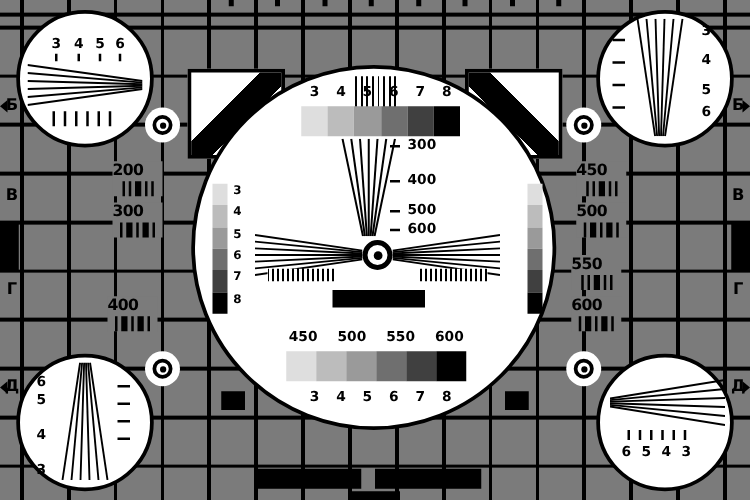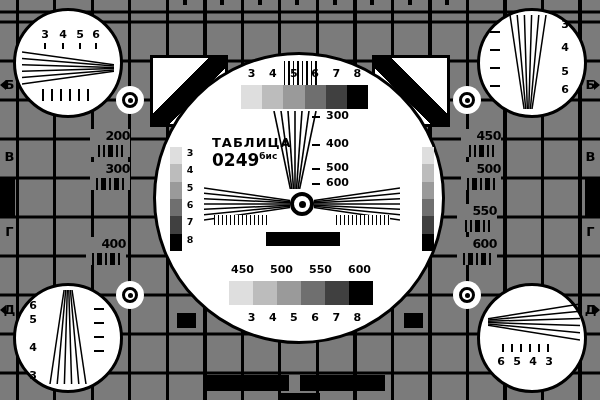--- a/index.html
+++ b/index.html
@@ -13,21 +13,21 @@
   .abs{position:absolute}
   .crop{position:absolute;top:0;width:4px;height:5px;background:#000}
   .blk{position:absolute;background:#000}
   .diag{position:absolute;width:78px;height:72px;background-color:#fff;border:3px solid #000}
   .diag.l{background-image:linear-gradient(135deg,transparent 40%,#000 40%,#000 60%,transparent 60%)}
   .diag.r{background-image:linear-gradient(45deg,transparent 40%,#000 40%,#000 60%,transparent 60%)}
   .rletter{position:absolute;width:13px;text-align:center;font-size:13px;font-weight:bold;line-height:14px}
   .tri{position:absolute;width:0;height:0;border-top:5px solid transparent;border-bottom:5px solid transparent}
   .tri.l{border-right:6px solid #000}
   .tri.r{border-left:6px solid #000}
-  .numblock{position:absolute;width:40px;background:#7b7b7b;text-align:right}
+  .numblock{position:absolute;width:40px;background:#7b7b7b;text-align:left}
   .numblock .num{font-size:12.5px;font-weight:bold;line-height:14px;letter-spacing:-0.5px}
   .ticks{display:flex;justify-content:center;gap:3px;height:12px;margin-top:2px}
   .ticks i{display:block;width:2px;background:#000}
   .ticks i.w{width:5px}
   .bullseye{position:absolute;width:28px;height:28px;border-radius:50%;background:#fff;display:flex;align-items:center;justify-content:center}
   .bullseye .ring{width:16px;height:16px;border:3px solid #000;border-radius:50%;background:#fff;display:flex;align-items:center;justify-content:center}
   .bullseye .dot{width:5px;height:5px;background:#000;border-radius:50%}
   .cornercircle{position:absolute;width:110px;height:110px;border-radius:50%;background:#fff;border:3px solid #000}
   .cc-num{position:absolute;width:14px;text-align:center;font-size:11px;font-weight:bold;line-height:12px}
   .vt{position:absolute;width:2px;background:#000}
@@ -307,22 +307,20 @@
     </svg>
     <i class="ht" style="left:156px;top:61px;width:8px"></i>
     <i class="ht" style="left:156px;top:89px;width:8px"></i>
     <i class="ht" style="left:156px;top:113px;width:8px"></i>
     <i class="ht" style="left:156px;top:128px;width:8px"></i>
     <span class="wlabel" style="left:170px;top:55px">300</span>
     <span class="wlabel" style="left:170px;top:83px">400</span>
     <span class="wlabel" style="left:170px;top:107px">500</span>
     <span class="wlabel" style="left:170px;top:122px">600</span>
 
-    <div class="title" style="left:56px;top:80px">ТАБЛИЦА</div>
-    <div class="code" style="left:56px;top:95px"><span>0249</span><sup>бис</sup></div>
 
     <div class="vstrip" style="left:14px;top:92px;width:12px;height:104px">
       <i style="background: rgb(222, 222, 222);"></i>
         <i style="background: rgb(188, 188, 188);"></i>
       <i style="background: rgb(154, 154, 154);"></i>
         <i style="background: rgb(111, 111, 111);"></i>
       <i style="background: rgb(64, 64, 64);"></i>
         <i style="background: rgb(0, 0, 0);"></i>
     </div>
     <div class="striplabels" style="left:28px;top:92px;width:12px;height:104px">

